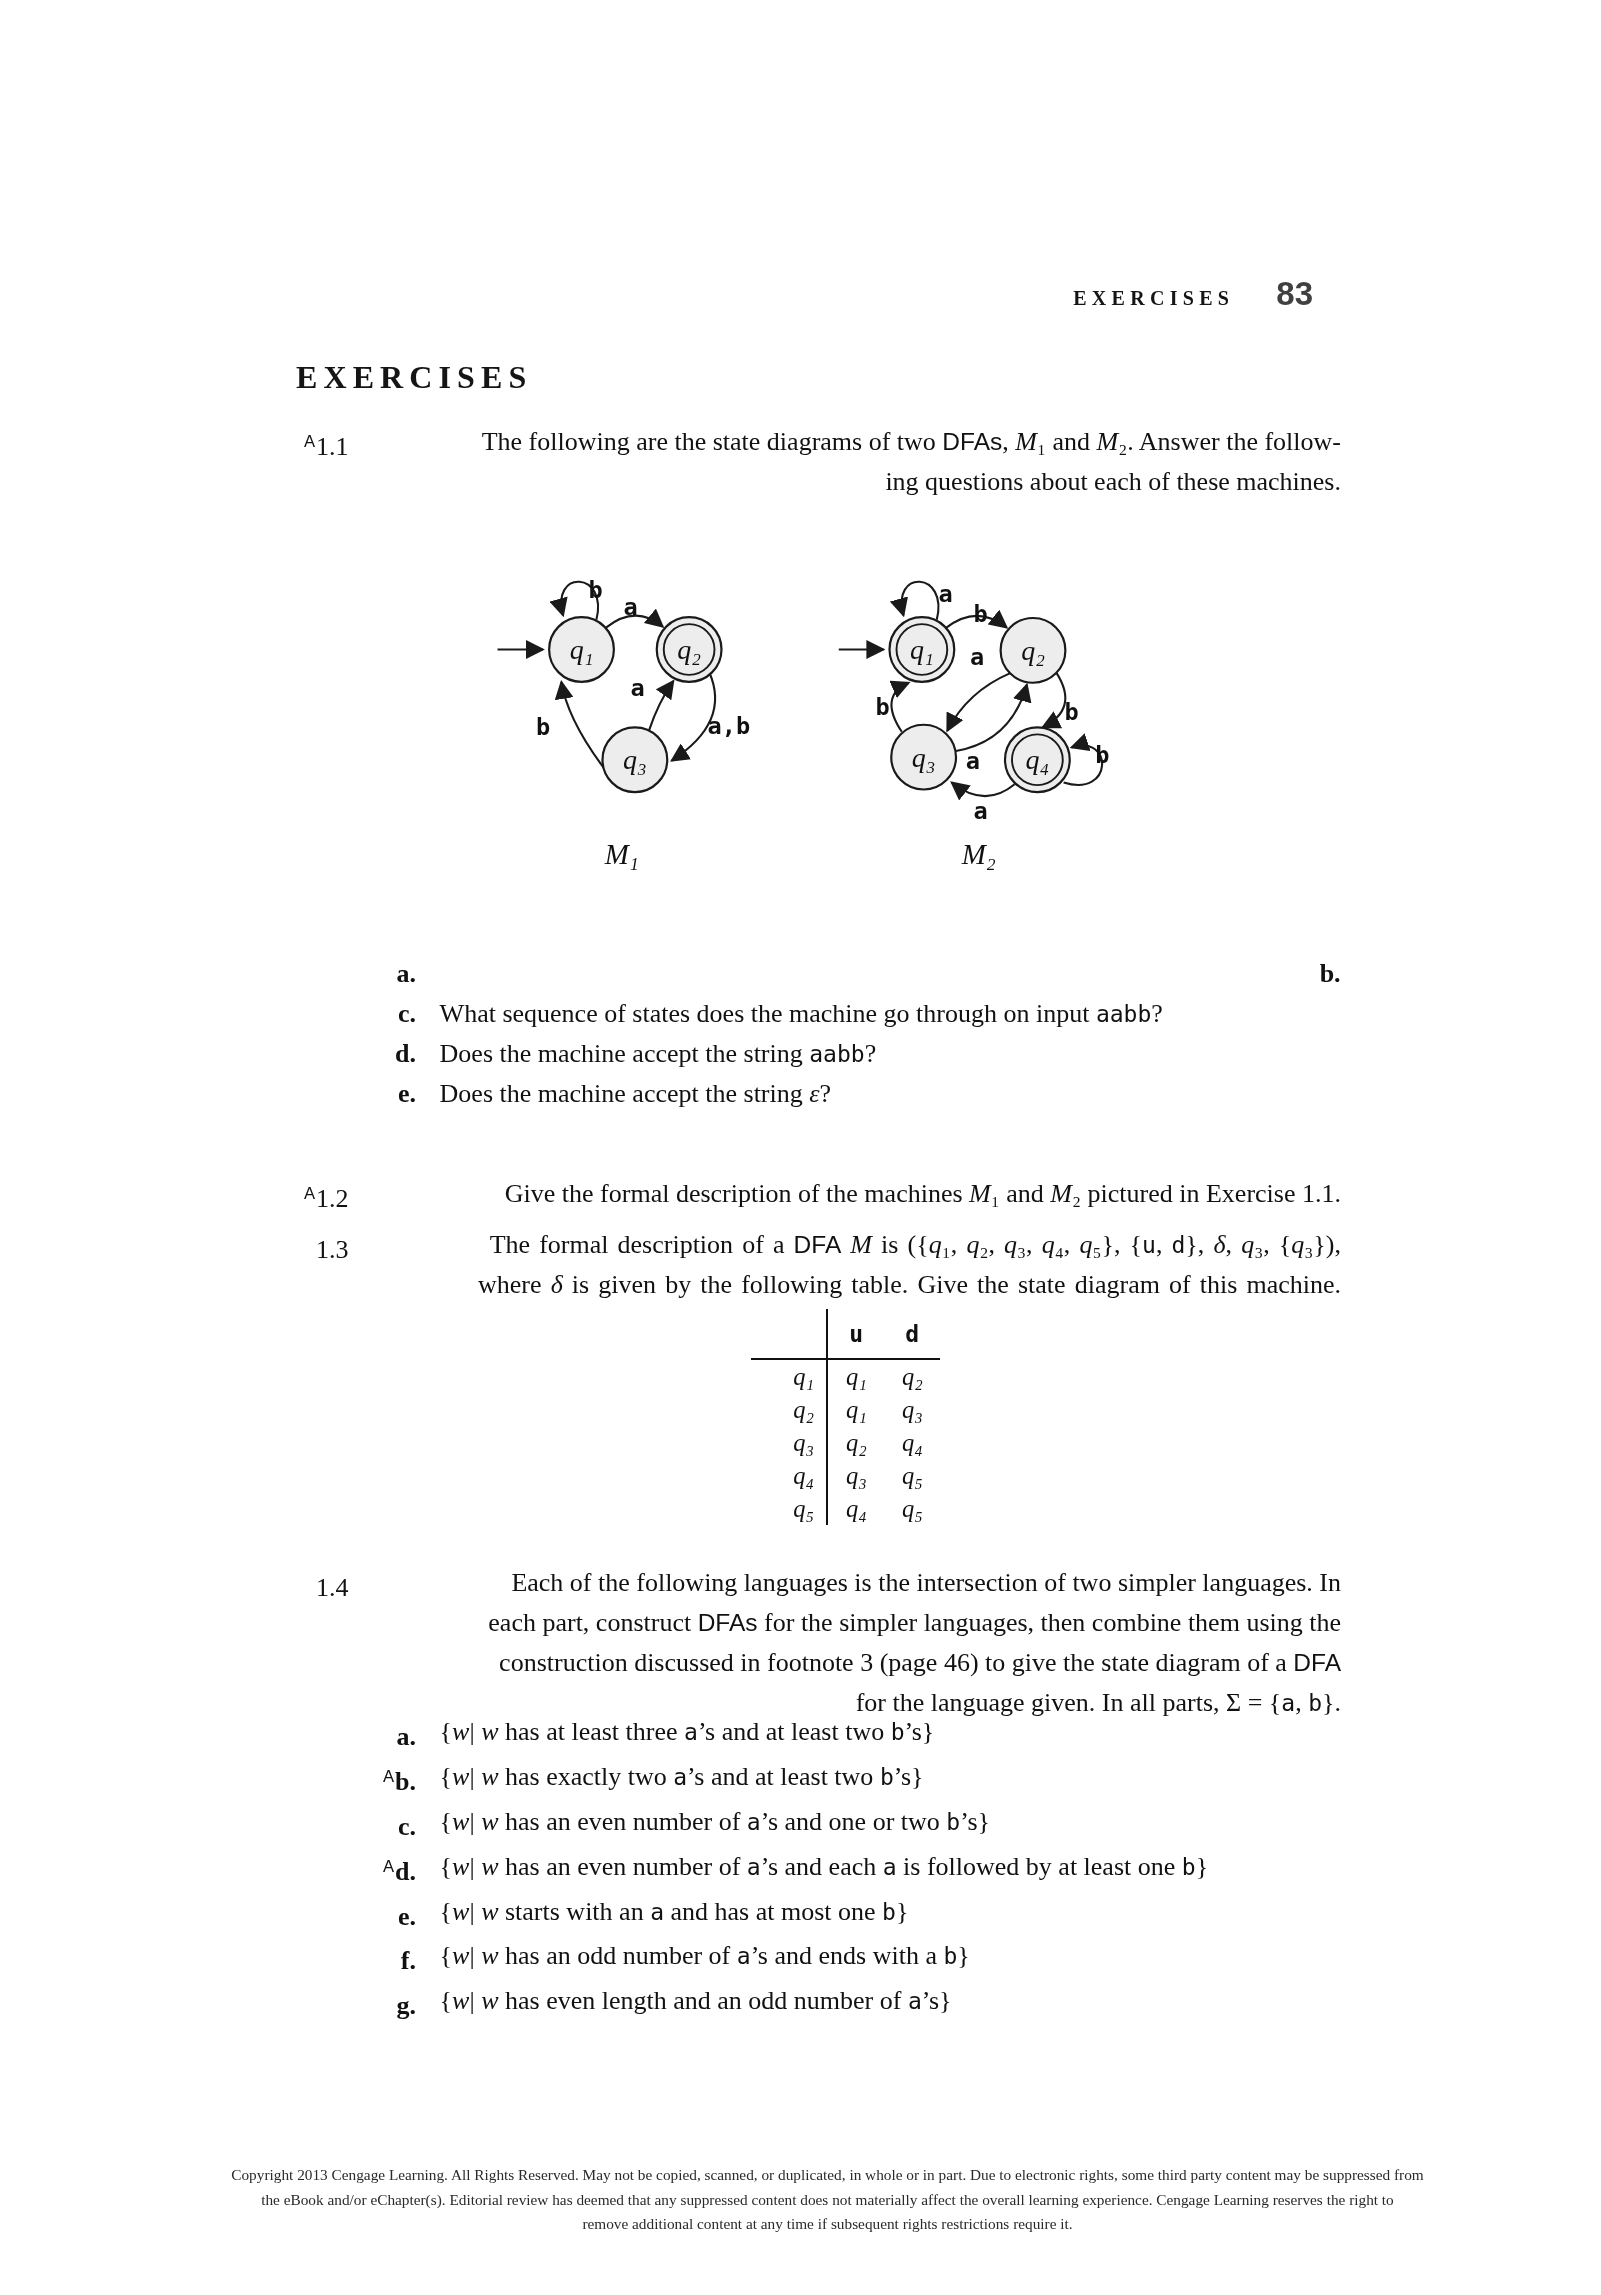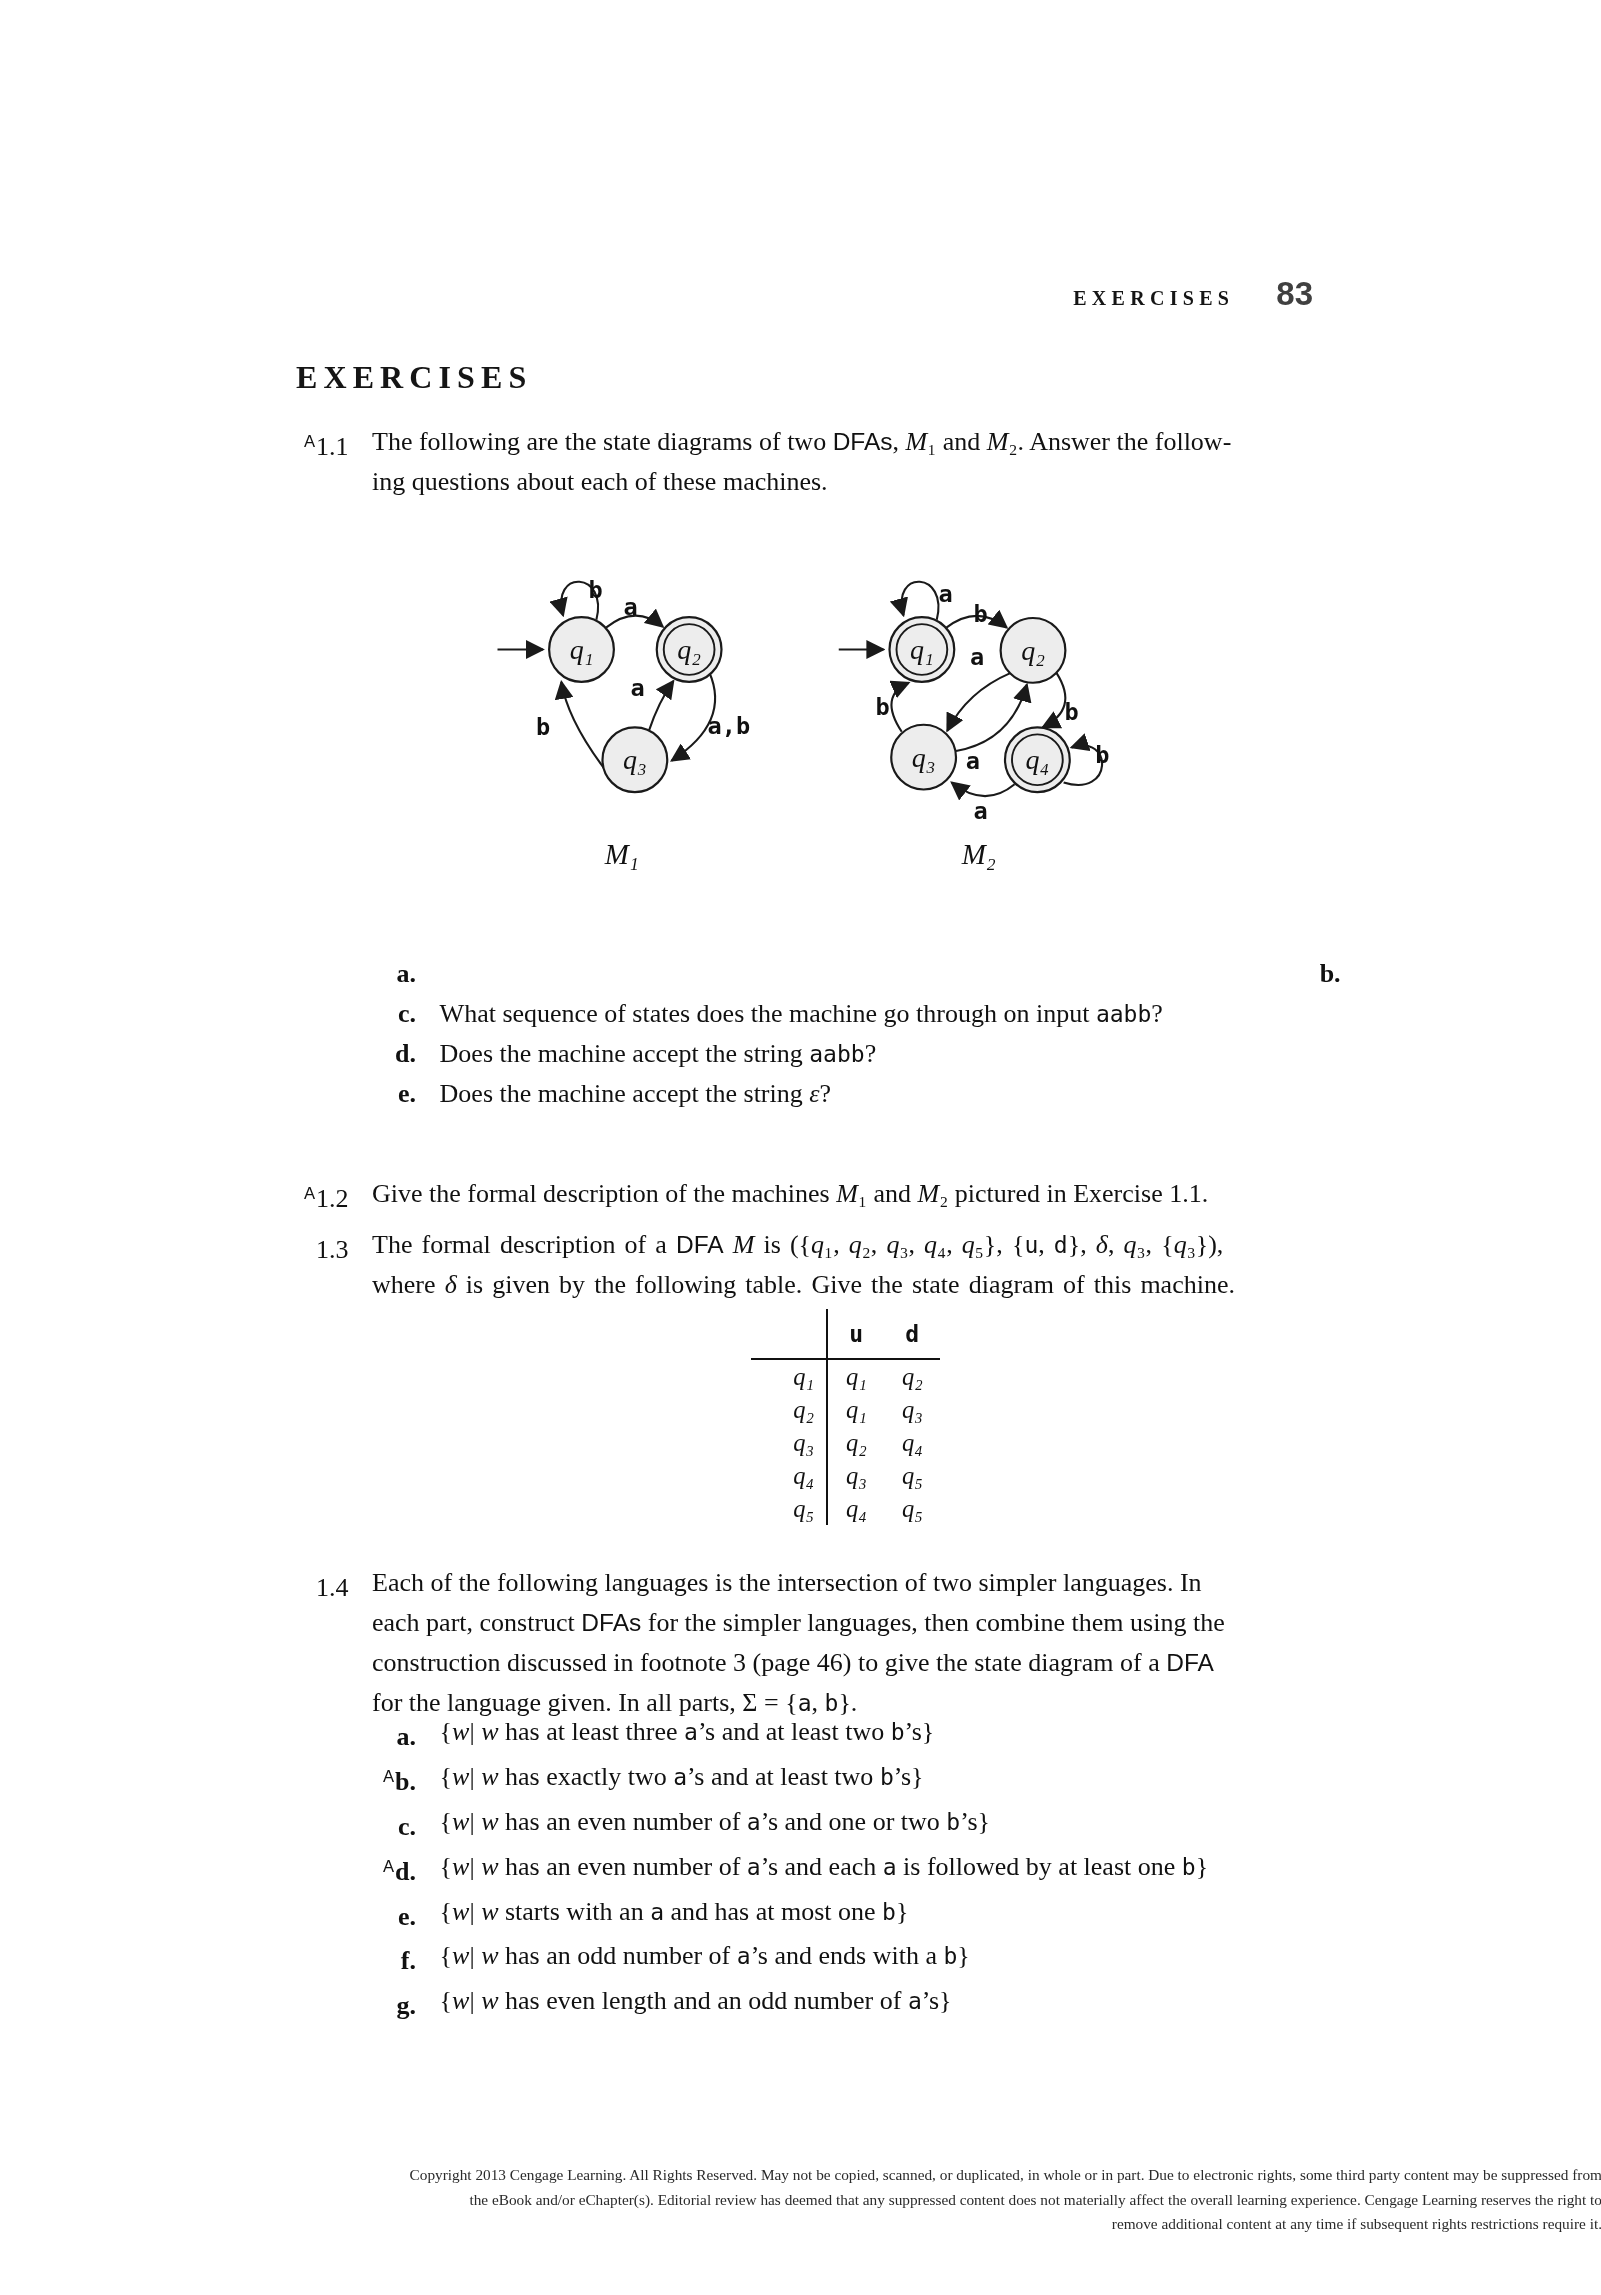--- a/index.html
+++ b/index.html
@@ -12,21 +12,21 @@
   .runhead{position:absolute;top:275px;left:0;right:289px;display:flex;justify-content:flex-end;align-items:baseline;gap:42px;}
   .runhead .rh-title{font-size:20px;letter-spacing:5.3px;font-weight:600;color:#151515;}
   .runhead .rh-page{font-family:"Liberation Sans",sans-serif;font-size:33px;font-weight:bold;color:#404040;}
   
   .secheading{position:absolute;left:296px;top:359px;font-size:32px;font-weight:bold;letter-spacing:6.1px;color:#151515;}
   
   .exgrid{position:absolute;left:296px;display:grid;grid-template-columns:76px 969px;}
   .exlabel{text-align:right;padding-right:23.6px;font-size:26px;line-height:40px;white-space:nowrap;}
   .exnum{font-weight:normal;}
   .sup{font-family:"Liberation Sans",sans-serif;font-size:16.6px;vertical-align:7.9px;margin-right:0.9px;font-weight:normal;}
-  .para{font-size:26px;line-height:40px;white-space:pre-line;}
+  .para{font-size:26px;line-height:40px;white-space:pre-line;text-align:right;}
   .para code, .itemtext code{font-family:"DejaVu Sans Mono",monospace;font-size:23px;}
   .sf{font-family:"Liberation Sans",sans-serif;font-size:24.5px;}
   .wsp{word-spacing:2.6px;}
   
   .items{position:absolute;left:372px;display:grid;grid-template-columns:44px 901px;column-gap:23.6px;}
   .itemlabel{text-align:right;font-weight:bold;font-size:26px;line-height:40px;white-space:nowrap;}
   .itemlabel .sup{font-weight:normal;}
   .itemtext{font-size:26px;line-height:40px;}
   
   .dtable{position:absolute;left:751px;top:1309px;border-collapse:collapse;}
@@ -42,21 +42,21 @@
   .dia{position:absolute;top:534px;}
   .dia-m1{left:473px;}
   .dia-m2{left:823px;}
   .st-label{font-style:italic;font-size:32px;font-family:"Liberation Serif","DejaVu Serif",serif;fill:#111;}
   .edge-label{font-family:"DejaVu Sans Mono",monospace;font-size:27px;font-weight:bold;fill:#111;}
   .caption{font-style:italic;font-size:33px;font-family:"Liberation Serif","DejaVu Serif",serif;fill:#111;}
   .node{fill:#ededed;stroke:#1a1a1a;stroke-width:2.5;}
   .node-inner{fill:none;stroke:#1a1a1a;stroke-width:2.2;}
   .edge{fill:none;stroke:#1a1a1a;stroke-width:2.4;}
   
-  .footer{position:absolute;left:53px;top:2163px;width:1549px;text-align:right;
+  .footer{position:absolute;left:53px;top:2163px;width:1549px;text-align:center;
     font-size:15.3px;line-height:24.5px;color:#2a2a2a;white-space:pre-line;}
 </style>
 </head>
 <body>
 
 <div class="runhead">
   <span class="rh-title">EXERCISES</span>
   <span class="rh-page">83</span>
 </div>
 

